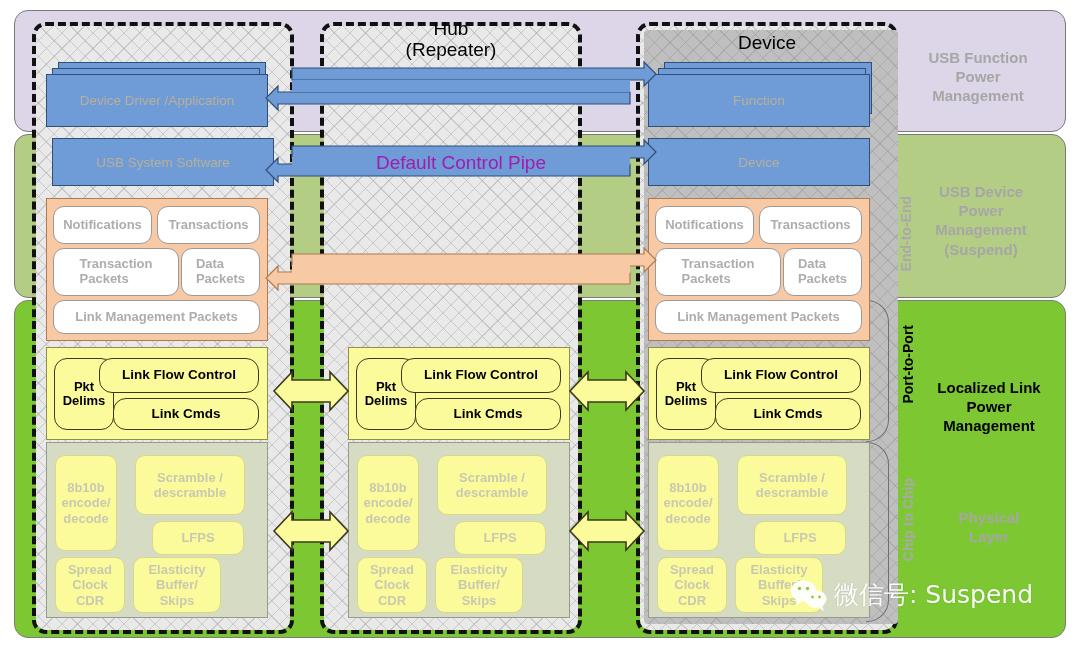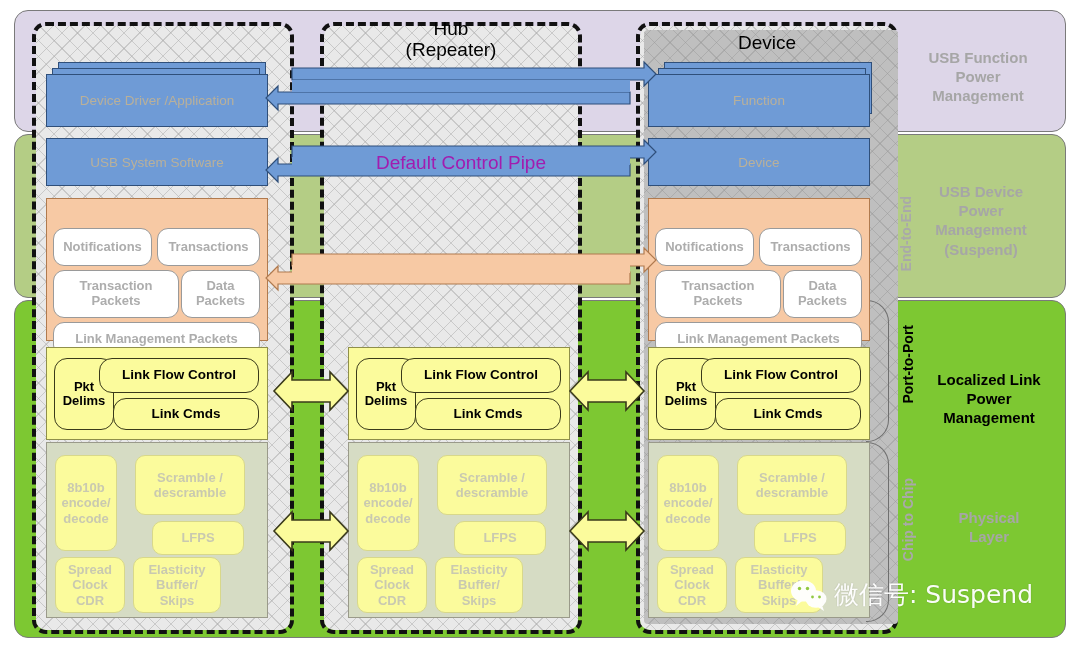--- a/index.html
+++ b/index.html
@@ -43,21 +43,21 @@
   .blue{position:absolute;box-sizing:border-box;background:#6f9bd6;border:1.2px solid #2f4f7a;
         color:#b9b09a;font-size:13.5px;display:flex;align-items:center;justify-content:center;
         text-align:center;z-index:5;}
   .blue.stack{z-index:3;}
 
   
   .proto{position:absolute;box-sizing:border-box;background:#f7c9a4;border:1.3px solid #b07a4e;
          z-index:5;padding:5px;}
   .pbox{position:absolute;box-sizing:border-box;background:#fff;border:1.4px solid #9a9a9a;
         border-radius:11px;color:#adadad;font-size:13px;font-weight:bold;
-        display:flex;align-items:center;justify-content:center;text-align:center;line-height:1.12;margin-top:22px;}
+        display:flex;align-items:center;justify-content:center;text-align:left;line-height:1.12;}
 
   
   .link{position:absolute;box-sizing:border-box;background:#fbfb9c;border:1.3px solid #8f8f4a;
         z-index:5;}
   .ybox{position:absolute;box-sizing:border-box;background:#fbfb9c;border:1.5px solid #3a3a1a;
         border-radius:13px;color:#000;font-size:13.5px;font-weight:bold;
         display:flex;align-items:center;justify-content:center;text-align:center;line-height:1.1;}
 
   
   .phy{position:absolute;box-sizing:border-box;background:#d6dcc4;border:1.3px solid #9a9a8a;
@@ -84,36 +84,36 @@
 <body>
 
 <div id="stage">
 
   <div class="band band-purple" style="left:14px;top:10px;width:1052px;height:122px;"></div>
   <div class="band band-olive" style="left:14px;top:134px;width:1052px;height:164px;"></div>
   <div class="band band-green" style="left:14px;top:300px;width:1052px;height:338px;"></div>
 
   <div class="band-label" style="left:898px;top:48px;width:160px;">USB Function<br>Power<br>Management</div>
   <div class="band-label" style="left:898px;top:182px;width:166px;">USB Device<br>Power<br>Management<br>(Suspend)</div>
-  <div class="band-label dark" style="left:908px;top:370px;width:162px;">Localized Link<br>Power<br>Management</div>
+  <div class="band-label dark" style="left:908px;top:378px;width:162px;">Localized Link<br>Power<br>Management</div>
   <div class="band-label" style="left:908px;top:508px;width:162px;">Physical<br>Layer</div>
 
   <div class="vlabel" style="left:898px;top:196px;">End-to-End</div>
   <div class="vlabel dark" style="left:900px;top:325px;">Port-to-Port</div>
   <div class="vlabel" style="left:900px;top:478px;">Chip to Chip</div>
 
   <div class="col" style="left:32px;top:22px;width:262px;height:612px;">
     <div class="col-inner"></div>
   </div>
 
   <div class="blue stack" style="left:58px;top:62px;width:208px;height:52px;"></div>
   <div class="blue stack" style="left:52px;top:68px;width:208px;height:52px;"></div>
   <div class="blue" style="left:46px;top:74px;width:222px;height:53px;">Device Driver /Application</div>
 
-  <div class="blue" style="left:46px;top:138px;width:222px;height:48px;">USB System Software</div>
+  <div class="blue" style="left:52px;top:138px;width:222px;height:48px;">USB System Software</div>
 
   <div class="proto" style="left:46px;top:198px;width:222px;height:143px;">
     <div class="pbox" style="left:6px;top:7px;width:99px;height:38px;">Notifications</div>
     <div class="pbox" style="left:110px;top:7px;width:103px;height:38px;">Transactions</div>
     <div class="pbox" style="left:6px;top:49px;width:126px;height:48px;">Transaction<br>Packets</div>
     <div class="pbox" style="left:134px;top:49px;width:79px;height:48px;">Data<br>Packets</div>
     <div class="pbox" style="left:6px;top:101px;width:207px;height:34px;">Link Management Packets</div>
   </div>
 
   <div class="link" style="left:46px;top:347px;width:222px;height:93px;">

